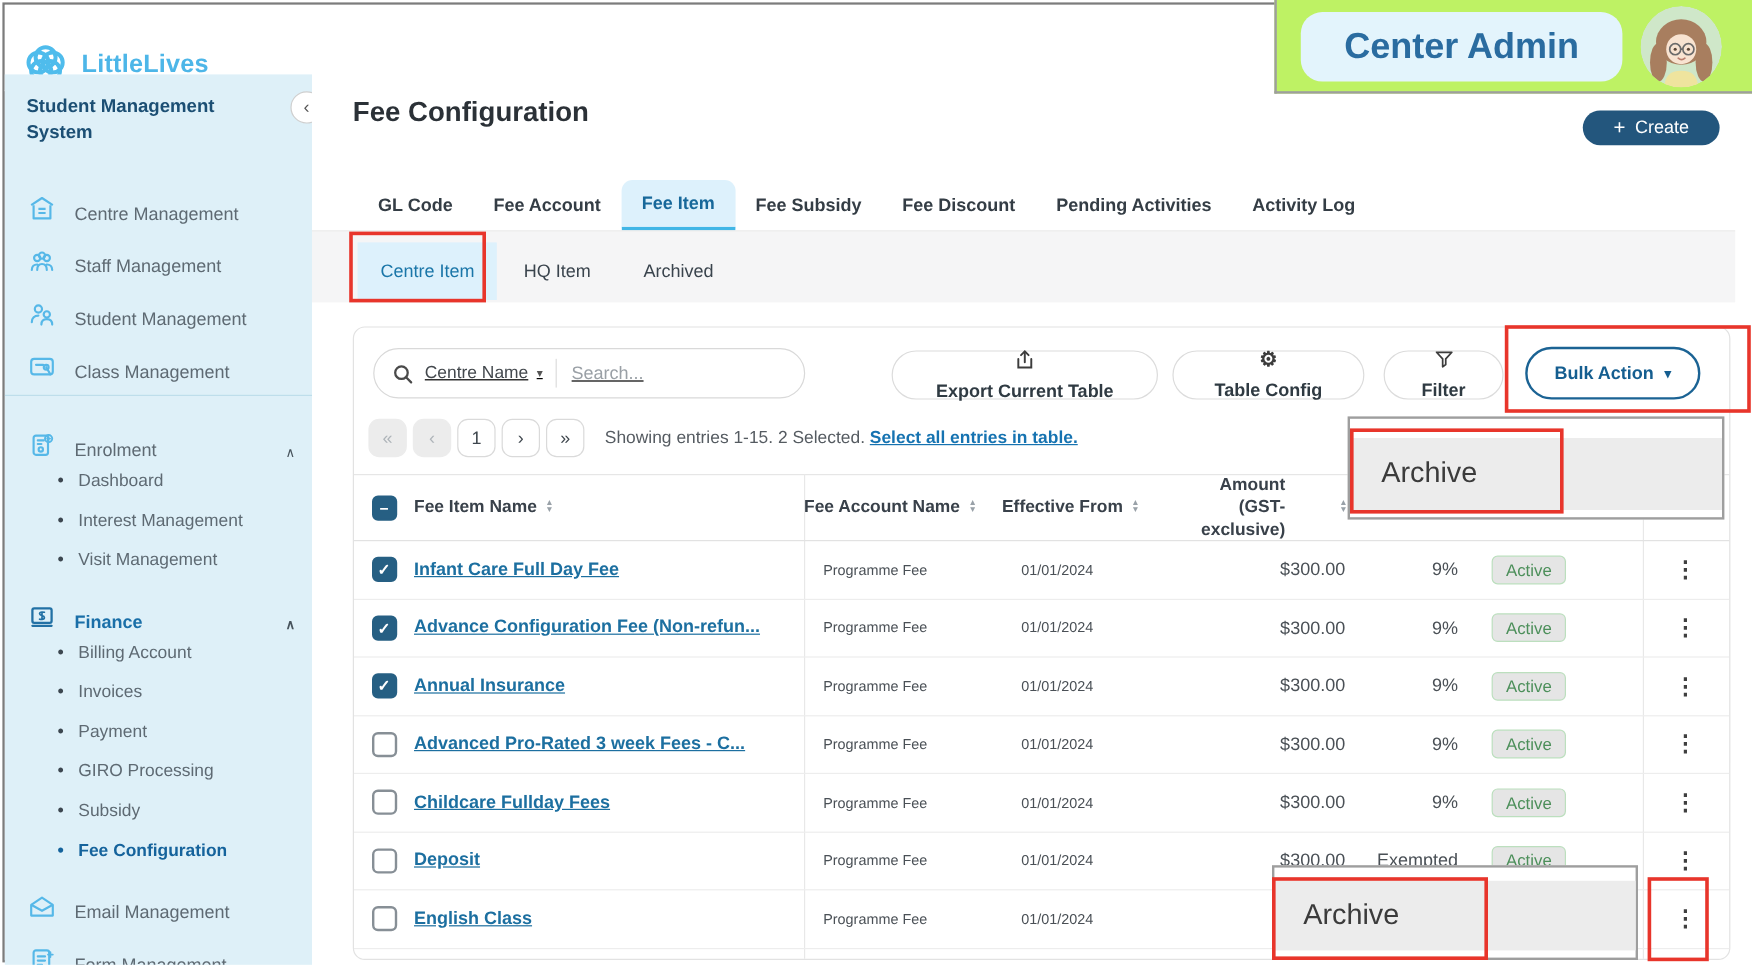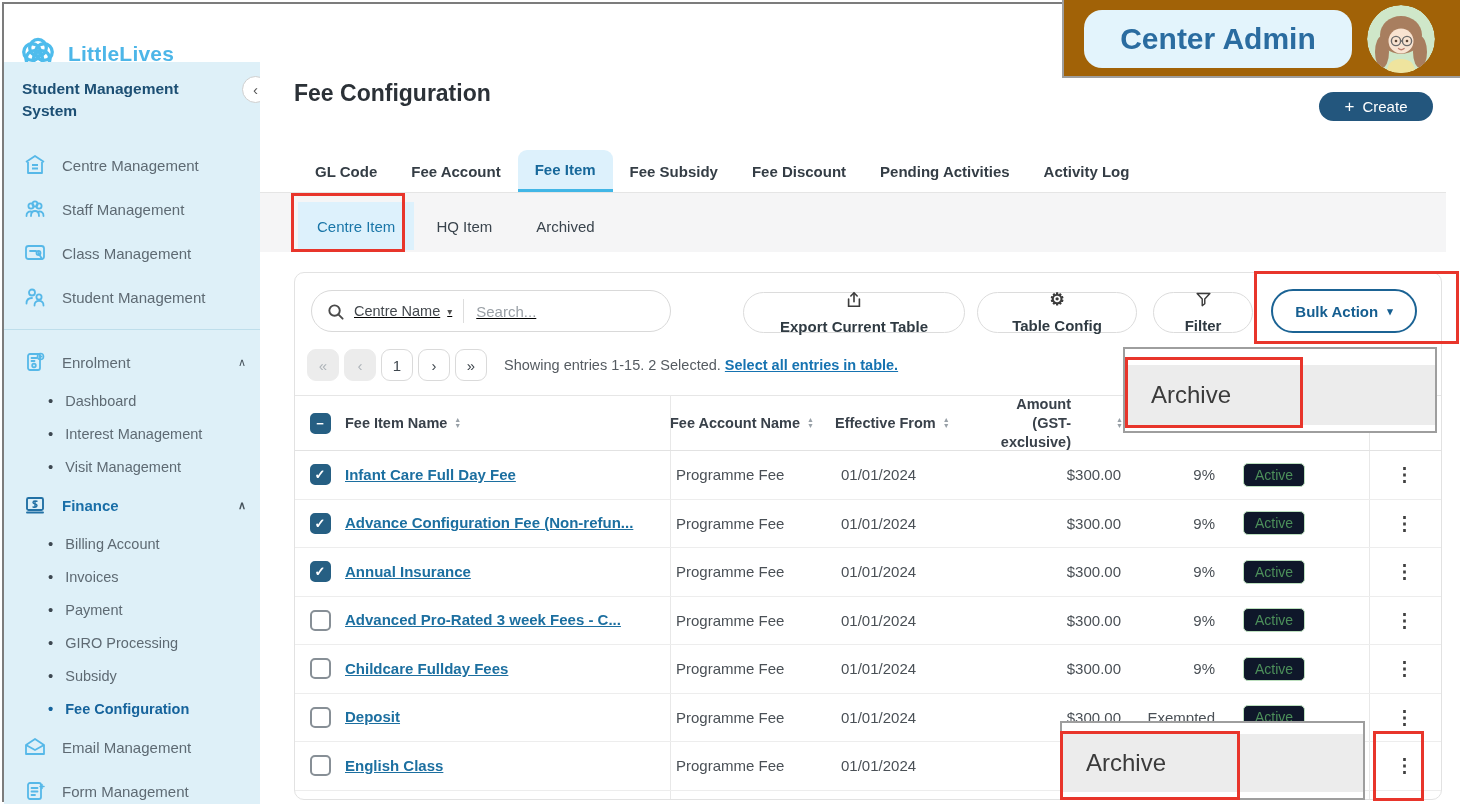--- a/index.html
+++ b/index.html
@@ -21,21 +21,21 @@
   .artifact.a2 { left:541px; width:44px; }
 
   
   .sidebar { position:absolute; left:0; top:58px; width:256px; height:742px;
              background:#def0f8; overflow:hidden; }
   .sb-title { margin:16px 18px 0 18px; font-size:15.5px; font-weight:bold; color:#1c4f74; line-height:1.4; width:180px; }
   .collapse-btn { position:absolute; left:238px; top:14px; width:27px; height:27px; border-radius:50%;
                   background:#fff; border:1px solid #cfcfcf; color:#555; font-size:15px;
                   display:flex; align-items:center; justify-content:center; cursor:pointer; }
   .sb-nav { margin-top:22px; }
-  .sb-item { display:flex; align-items:center; height:44px; padding:0 14px 0 18px; color:#5e6a73; font-size:15px; cursor:pointer; }
+  .sb-item { display:flex; align-items:flex-end; height:44px; padding:0 14px 0 18px; color:#5e6a73; font-size:15px; cursor:pointer; }
   .sb-item .ic { width:26px; height:26px; margin-right:14px; display:flex; align-items:center; justify-content:center; flex:0 0 26px; }
   .sb-item .grow { flex:1; }
   .sb-item .chev { color:#48545d; font-size:11px; }
   .sb-item.group-active { color:#1a6fa8; font-weight:bold; }
   .sb-sub { display:flex; align-items:center; height:33px; padding-left:44px; color:#5e6a73; font-size:14.5px; cursor:pointer; }
   .sb-sub .dot { color:#3c4750; margin-right:12px; font-size:15px; }
   .sb-sub.active { color:#15639c; font-weight:bold; }
   .sb-sub.active .dot { color:#15639c; }
   .sb-divider { height:1px; background:#bedeeb; margin:10px 0; }
 
@@ -102,31 +102,31 @@
   .hc-amt { justify-content:space-between; text-align:right; padding-right:12px; }
   .hc-amt .lbl { width:96px; line-height:1.3; }
   .sort { display:flex; flex-direction:column; line-height:6px; font-size:7px; color:#99a1a8; }
   .ccb { display:flex; justify-content:center; }
   .cb { width:21px; height:21px; border:2px solid #878f96; border-radius:5px; background:#fff; cursor:pointer;
         display:flex; align-items:center; justify-content:center; color:#fff; font-size:13px; font-weight:bold; }
   .cb span { display:none; }
   .cb.checked, .cb.indet { background:#265f83; border-color:#265f83; }
   .cb.checked span, .cb.indet span { display:block; }
   .cname a { color:#1c6fa0; font-size:15px; font-weight:600; text-decoration:underline; cursor:pointer; }
-  .ccell { font-size:15px; color:#4a5056; padding-left:6px; }
+  .ccell { font-size:12px; color:#4a5056; padding-left:16px; }
   .camt { font-size:15px; color:#4a5056; text-align:right; padding-right:14px; }
   .cgst { font-size:15px; color:#4a5056; text-align:right; padding-right:10px; }
   .cstat { padding-left:18px; }
-  .badge { display:inline-block; background:#0f172a; border:1px solid #bcdfbe; color:#4c8f5a;
+  .badge { display:inline-block; background:#e5e5e5; border:1px solid #bcdfbe; color:#4c8f5a;
            font-size:14px; border-radius:5px; padding:3px 11px; }
   .badge:empty { display:none; }
   .ckebab { text-align:center; font-size:19px; font-weight:bold; color:#3f3f3f; cursor:pointer; letter-spacing:1px; }
 
   
-  .admin-callout { position:absolute; left:1062px; top:0; width:398px; height:78px; background:#a16207;
+  .admin-callout { position:absolute; left:1062px; top:0; width:398px; height:78px; background:#bef264;
                    border-left:2px solid #9e9e9e; border-bottom:2px solid #9e9e9e; z-index:20; }
   .admin-pill { position:absolute; left:20px; top:10px; width:268px; height:58px; background:#e3f4fc;
                 border-radius:18px; display:flex; align-items:center; justify-content:center;
                 font-size:30px; color:#2a6ca0; font-weight:600; }
   .avatar { position:absolute; left:303px; top:5px; width:68px; height:68px; border-radius:50%; overflow:hidden; cursor:pointer; }
 
   .menu-callout { position:absolute; background:#fff; border:2px solid #9e9e9e; z-index:20; }
   .menu-callout.bulk { left:1123px; top:347px; width:314px; height:86px; }
   .menu-callout.rowm { left:1060px; top:721px; width:305px; height:79px; }
   .menu-item { position:absolute; left:0; right:0; bottom:6px; background:#ececec; display:flex; align-items:center;
@@ -193,39 +193,39 @@
                 <circle cx="12" cy="7" r="2.6"></circle>
               <path d="M3.5 19 c0-3 2-4.6 4.5-4.6 M20.5 19 c0-3-2-4.6-4.5-4.6 M8 19 c0-3.4 1.7-5 4-5 s4 1.6 4 5"></path>
             </svg>
             </span>
           <span class="grow">Staff Management</span>
         </div>
 
         <div class="sb-item">
           <span class="ic">
             <svg width="24" height="24" viewBox="0 0 24 24" fill="none" stroke="#56b8e8" stroke-width="1.8" stroke-linecap="round">
+              <circle cx="9" cy="7.5" r="3"></circle>
+                <path d="M3.5 18.5 c0-3.5 2.3-5.5 5.5-5.5"></path>
+              <circle cx="16" cy="12" r="2.6"></circle>
+                <path d="M11.5 20.5 c0-3 1.8-4.6 4.5-4.6 s4.5 1.6 4.5 4.6"></path>
+            </svg>
+            </span>
+          <span class="grow">Student Management</span>
+        </div>
+
+        <div class="sb-item">
+          <span class="ic">
+            <svg width="24" height="24" viewBox="0 0 24 24" fill="none" stroke="#56b8e8" stroke-width="1.8" stroke-linecap="round">
               <rect x="3" y="5" width="18" height="13" rx="2.5"></rect>
                 <path d="M7 10 h6"></path>
                 <path d="M15.5 12 l3.5 6"></path>
               <circle cx="15.5" cy="12" r="2"></circle>
             </svg>
             </span>
           <span class="grow">Class Management</span>
-        </div>
-
-        <div class="sb-item">
-          <span class="ic">
-            <svg width="24" height="24" viewBox="0 0 24 24" fill="none" stroke="#56b8e8" stroke-width="1.8" stroke-linecap="round">
-              <circle cx="9" cy="7.5" r="3"></circle>
-                <path d="M3.5 18.5 c0-3.5 2.3-5.5 5.5-5.5"></path>
-              <circle cx="16" cy="12" r="2.6"></circle>
-                <path d="M11.5 20.5 c0-3 1.8-4.6 4.5-4.6 s4.5 1.6 4.5 4.6"></path>
-            </svg>
-            </span>
-          <span class="grow">Student Management</span>
         </div>
 
         <div class="sb-divider"></div>
 
         <div class="sb-item">
           <span class="ic">
             <svg width="24" height="24" viewBox="0 0 24 24" fill="none" stroke="#56b8e8" stroke-width="1.8" stroke-linecap="round">
               <rect x="5" y="4" width="12" height="16" rx="2"></rect>
                 <path d="M8.5 8 h5 M8.5 11 h3"></path>
               <circle cx="11" cy="15.5" r="1.8"></circle>

